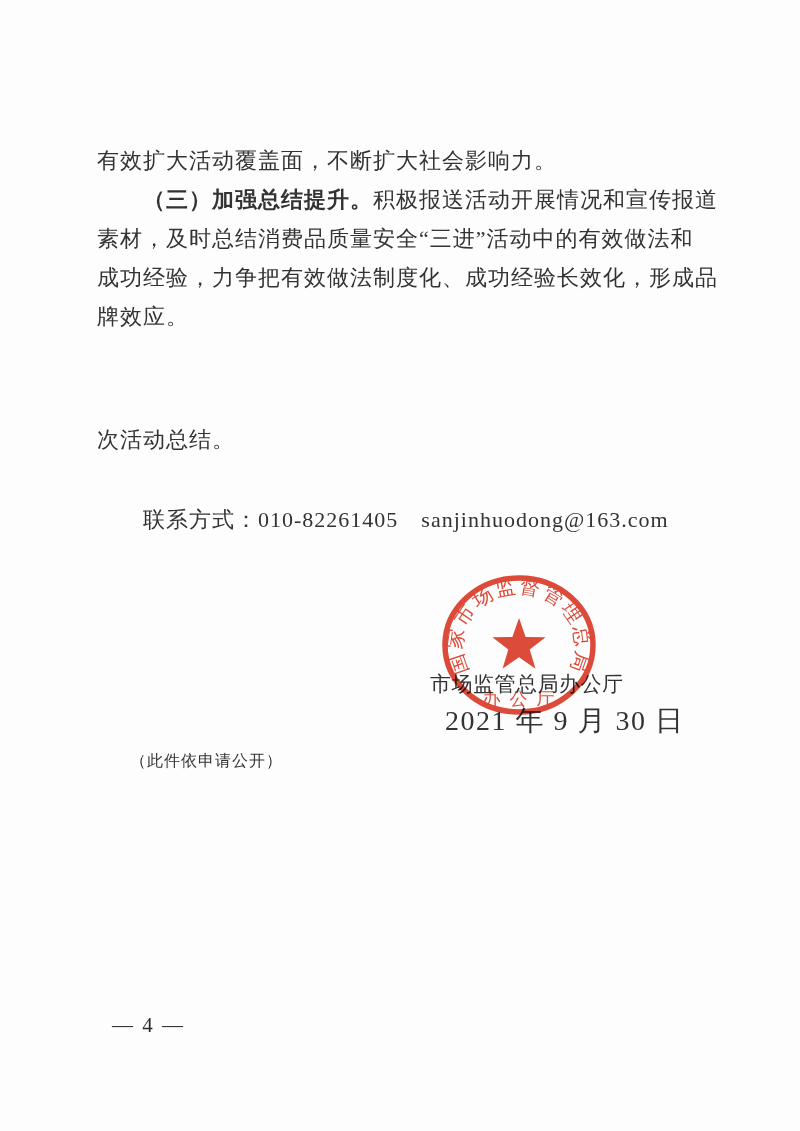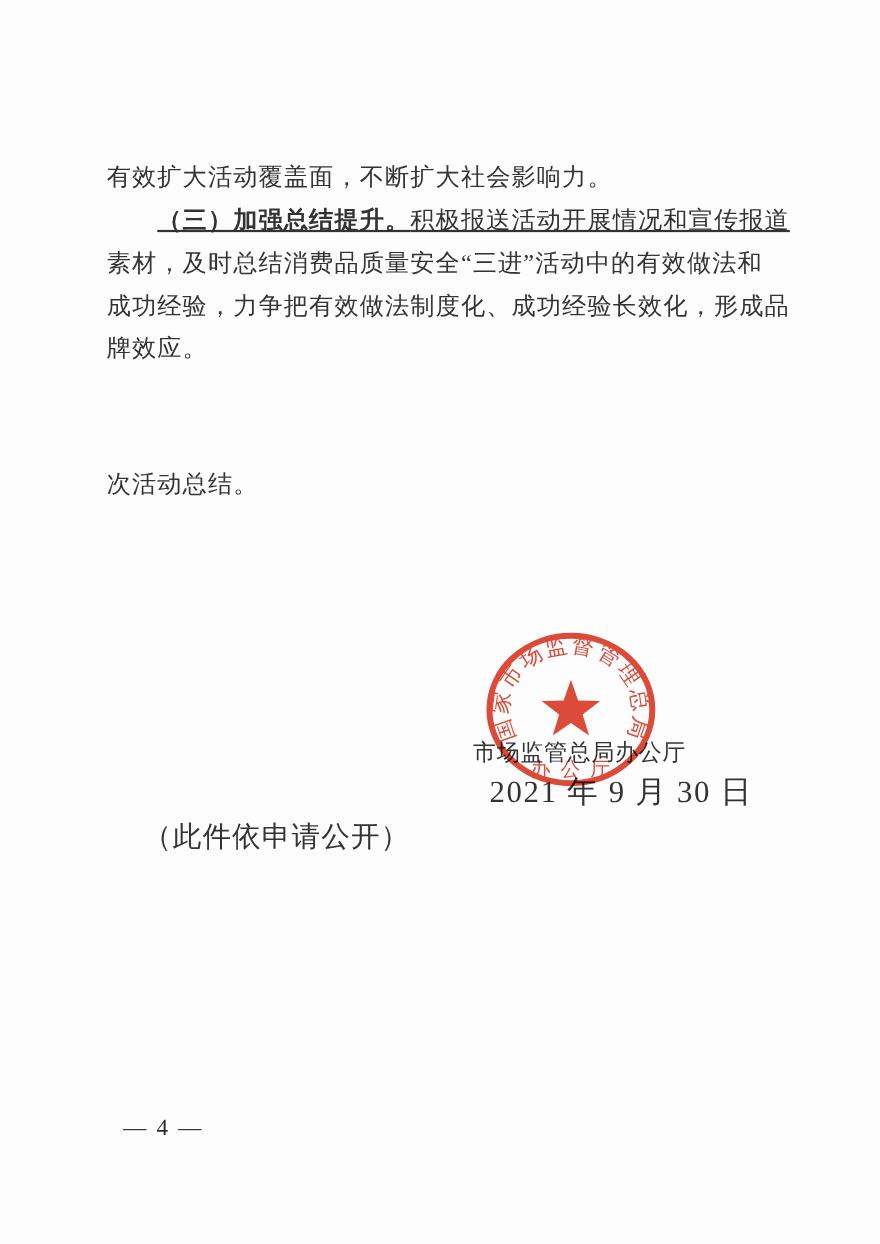--- a/index.html
+++ b/index.html
@@ -15,41 +15,41 @@
   .line {
     position: absolute;
     left: 97px;
     width: 628px;
     height: 40px;
     line-height: 40px;
     font-size: 22px;
     letter-spacing: 1px;
     white-space: nowrap;
   }
-  .indent { padding-left: 46px; text-decoration: underline; }
+  .indent { padding-left: 46px; }
   .item-head { font-weight: 600; }
   .sig-org {
     position: absolute;
     left: 430px; top: 664px;
     height: 40px; line-height: 40px;
     font-size: 21px; letter-spacing: 0.5px;
     white-space: nowrap;
   }
   .sig-date {
     position: absolute;
     left: 445px; top: 701px;
     height: 40px; line-height: 40px;
     font-size: 28px; letter-spacing: 1.5px;
     white-space: nowrap;
   }
   .note {
     position: absolute;
     left: 130px; top: 741px;
     height: 40px; line-height: 40px;
-    font-size: 26px; letter-spacing: 1px;
+    font-size: 16px; letter-spacing: 1px;
     white-space: nowrap;
   }
   .page-num {
     position: absolute;
     left: 112px; top: 1005px;
     height: 40px; line-height: 40px;
     font-size: 21px; letter-spacing: 2px;
     white-space: nowrap;
     color: #2b2b2b;
   }
@@ -70,20 +70,21 @@
 <div class="page">
 
   <div class="line" style="top:141px">有效扩大活动覆盖面，不断扩大社会影响力。</div>
 
   <div class="line indent" style="top:180px"><span class="item-head">（三）加强总结提升。</span><span>积极报送活动开展情况和宣传报道</span></div>
 
   <div class="line" style="top:219px">素材，及时总结消费品质量安全“三进”活动中的有效做法和</div>
   <div class="line" style="top:258px">成功经验，力争把有效做法制度化、成功经验长效化，形成品</div>
   <div class="line" style="top:297px">牌效应。</div>
   <div class="line" style="top:420px">次活动总结。</div>
+  <div class="line indent" style="top:500px">联系方式：010-82261405　sanjinhuodong@163.com</div>
 
   <div class="sig-org">市场监管总局办公厅</div>
   <div class="sig-date">2021 年 9 月 30 日</div>
 
   <svg class="stamp" viewBox="0 0 200 200" xmlns="http://www.w3.org/2000/svg" aria-hidden="true">
     <ellipse cx="100" cy="100" rx="74" ry="67" fill="none" stroke="#dc3a28" stroke-width="5.5"></ellipse>
     <path id="sealArcPath" d="M 48.3 122 A 57 52 0 1 1 151.7 122" fill="none"></path>
     <text font-size="20" fill="#dc3a28" letter-spacing="2.5">
       <textPath href="#sealArcPath" startOffset="50%" text-anchor="middle">国家市场监督管理总局</textPath>
     </text>

